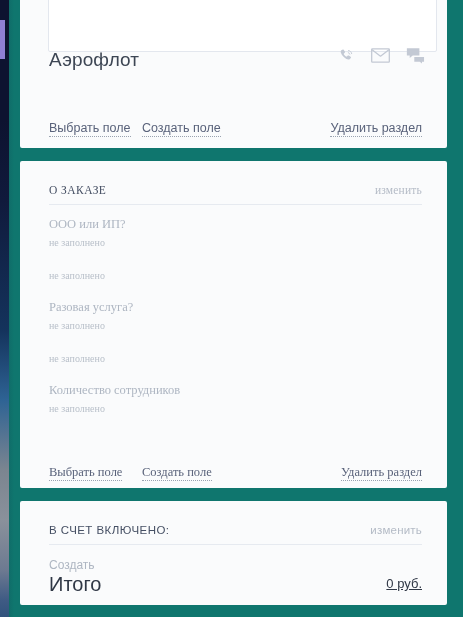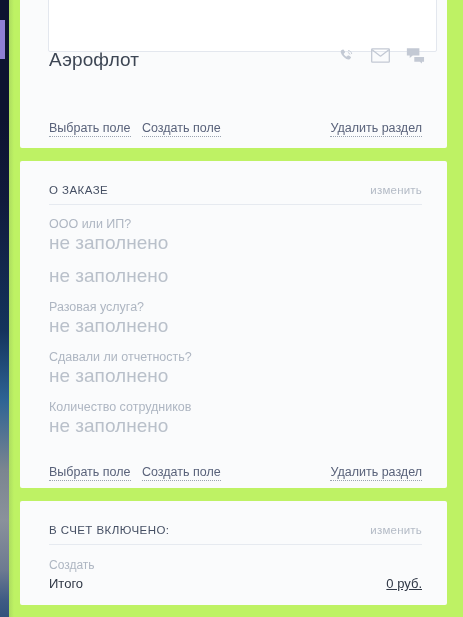--- a/index.html
+++ b/index.html
@@ -12,21 +12,21 @@
     overflow: hidden;
     background: #eef1f6;
     font-family: "Liberation Sans", "DejaVu Sans", sans-serif;
     -webkit-font-smoothing: antialiased;
   }
 
   .screen {
     position: relative;
     width: 463px;
     height: 617px;
-    background: #bef264;
+    background: #0f766e;
     overflow: hidden;
   }
 
   
   .rail {
     position: absolute;
     left: 0;
     top: 0;
     width: 9px;
     height: 617px;
@@ -63,21 +63,21 @@
   
   .card {
     position: absolute;
     left: 20px;
     width: 427px;
     background: #fafbfc;
     border-radius: 2px;
     box-sizing: border-box;
   }
   .card-company { top: -52px; height: 200px; }
-  .card-order   { top: 161px; height: 327px; }
+  .card-order   { top: 161px; height: 327px; font-family: Liberation Serif, serif; }
   .card-invoice { top: 501px; height: 104px; }
 
   
   .company-box {
     position: absolute;
     left: 28px;
     top: 38px;
     width: 389px;
     height: 66px;
     border: 1px solid #e3e7ee;
@@ -196,21 +196,21 @@
     top: 55px;
   }
   .field { margin-bottom: 13px; }
   .field:last-child { margin-bottom: 0; }
   .field-label {
     font-size: 12.5px;
     color: #aeb6c2;
     line-height: 16px;
   }
   .field-value {
-    font-size: 19px;
+    font-size: 10px;
     color: #b9c0ca;
     line-height: 20px;
     margin-top: 1px;
   }
 
   
   .inv-label {
     position: absolute;
     left: 29px;
     top: 57px;
@@ -222,21 +222,21 @@
     position: absolute;
     left: 29px;
     right: 25px;
     top: 73px;
     height: 22px;
   }
   .inv-total-name {
     position: absolute;
     left: 0;
     top: 0;
-    font-size: 13px;
+    font-size: 20px;
     color: #2f3745;
     line-height: 20px;
   }
   .inv-total-value {
     position: absolute;
     right: 0;
     top: 0;
     font-size: 13px;
     color: #2f3745;
     line-height: 20px;
@@ -307,21 +307,20 @@
         <div class="field-value">не заполнено</div>
       </div>
       <div class="field">
         <div class="field-value">не заполнено</div>
       </div>
       <div class="field">
         <div class="field-label">Разовая услуга?</div>
         <div class="field-value">не заполнено</div>
       </div>
       <div class="field">
-        <div class="field-label">Сдавали ли отчетность?</div>
         <div class="field-value">не заполнено</div>
       </div>
       <div class="field">
         <div class="field-label">Количество сотрудников</div>
         <div class="field-value">не заполнено</div>
       </div>
     </div>
 
     <div class="link-row" style="top:303px;">
       <span class="lnk lnk-left">Выбрать поле</span>

